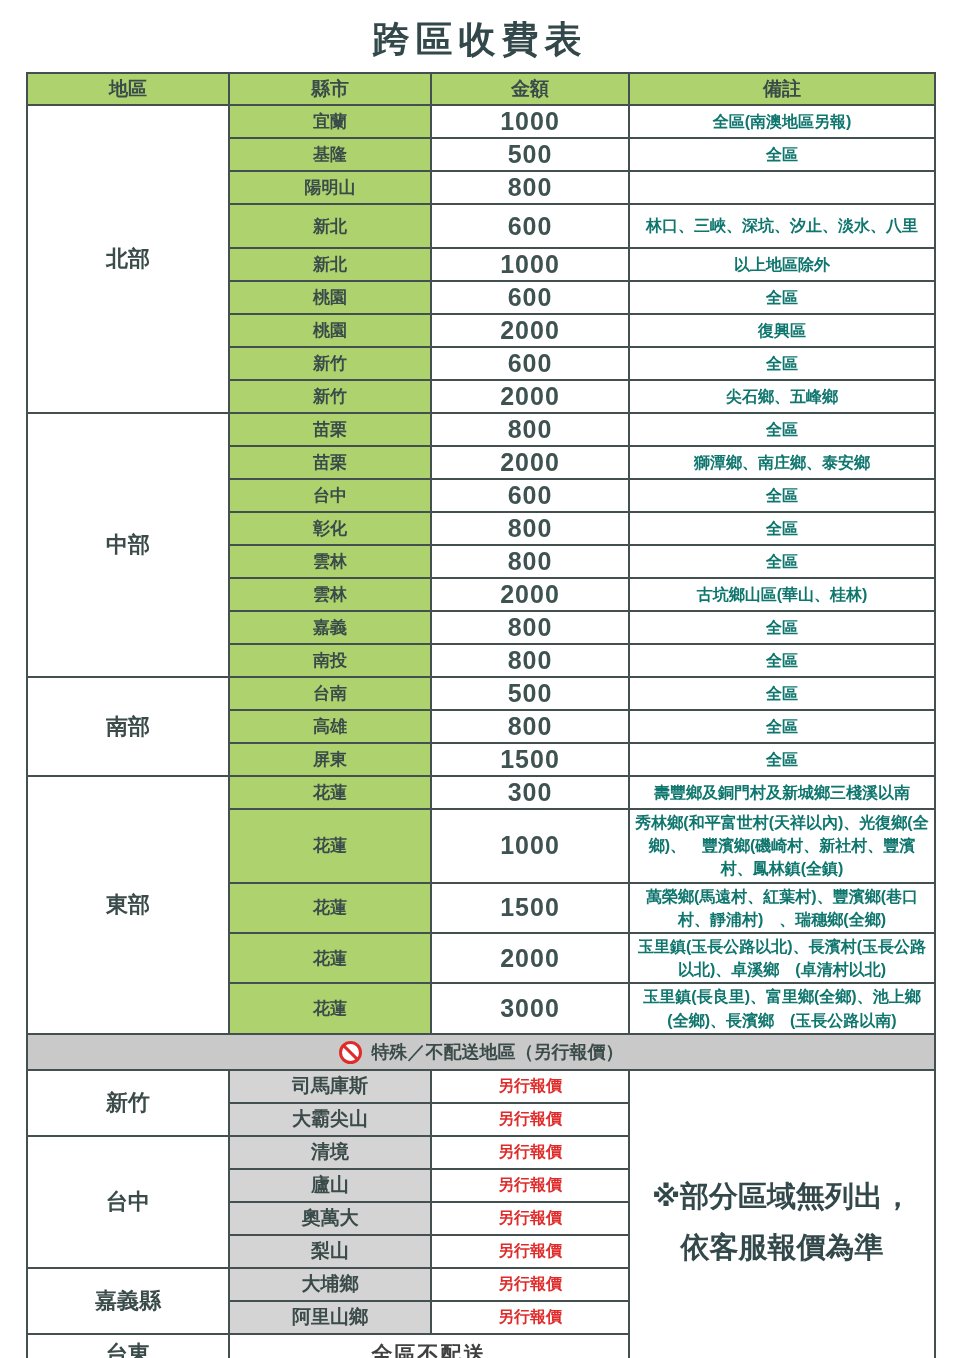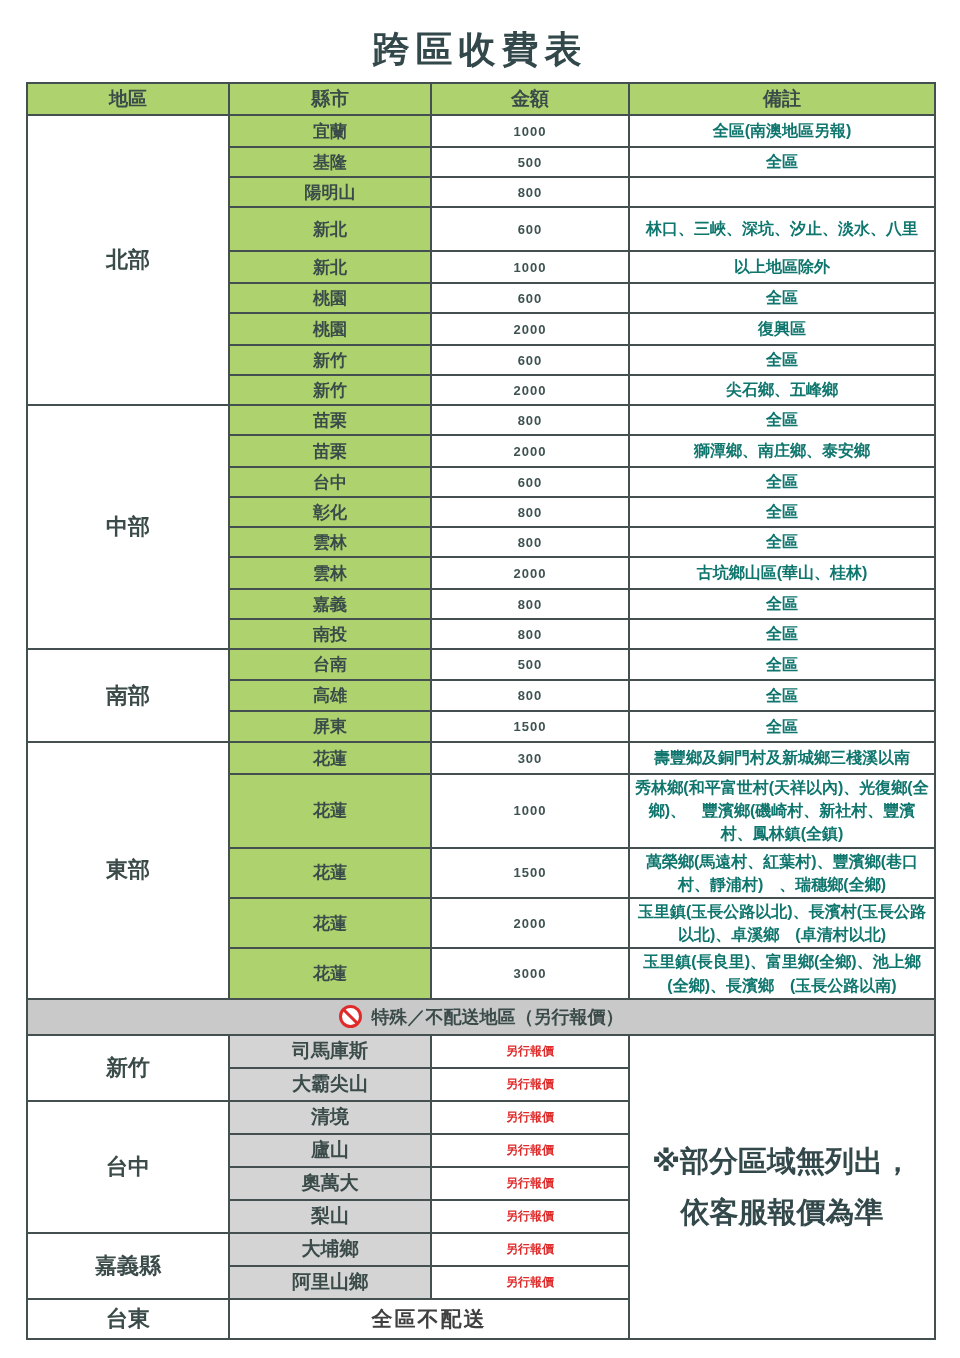--- a/index.html
+++ b/index.html
@@ -8,21 +8,21 @@
     font-family:"Liberation Sans","DejaVu Sans",sans-serif;
     color:#3a4b49;
     -webkit-font-smoothing:antialiased;
   }
   .page-title{
     text-align:center;
     font-size:37px;
     font-weight:bold;
     letter-spacing:6px;
     color:#33484a;
-    padding-top:28px;
+    padding-top:18px;
     height:44px;
     line-height:44px;
   }
   table.fee-table{
     table-layout:fixed;
     border-collapse:collapse;
     width:908px;
     margin:10px 0 0 26px;
   }
   table.fee-table col.c1{width:202px;}
@@ -49,21 +49,21 @@
     color:#3a4b49;
   }
   td.city{
     background:#aed36e;
     font-size:17px;
     font-weight:bold;
     color:#3a4b49;
   }
   td.amount{
     background:#ffffff;
-    font-size:13px;
+    font-size:25px;
     font-weight:bold;
     color:#3f5252;
     letter-spacing:1px;
   }
   td.note{
     background:#ffffff;
     font-size:16px;
     font-weight:bold;
     color:#0f766e;
     line-height:1.45;
@@ -73,21 +73,21 @@
   tr.rh44{height:44px;} tr.rh50{height:50px;} tr.rh72{height:72px;}
   tr.rh33{height:33px;} tr.rh40{height:40px;}
   td.banner{
     background:#c9c9c9;
     font-size:18px;
     font-weight:bold;
     color:#3a4b49;
     height:32px;
   }
   .banner-inner{
-    display:flex;align-items:flex-start;justify-content:center;gap:10px;
+    display:flex;align-items:flex-end;justify-content:center;gap:10px;
   }
   .no-entry-icon{
     display:inline-block;position:relative;
     width:17px;height:17px;
     border:3px solid #e02b2b;border-radius:50%;
     background:#ffffff;
     flex:0 0 auto;
   }
   .no-entry-icon::after{
     content:"";position:absolute;
@@ -96,21 +96,21 @@
     transform:rotate(45deg);
   }
   td.scity{
     background:#d4d4d4;
     font-size:19px;
     font-weight:bold;
     color:#3a4b49;
   }
   td.quote{
     background:#ffffff;
-    font-size:12px;
+    font-size:16px;
     font-weight:bold;
     color:#e02b2b;
   }
   td.bignote{
     background:#ffffff;
     font-size:29px;
     font-weight:bold;
     color:#33484a;
     line-height:1.75;
   }

